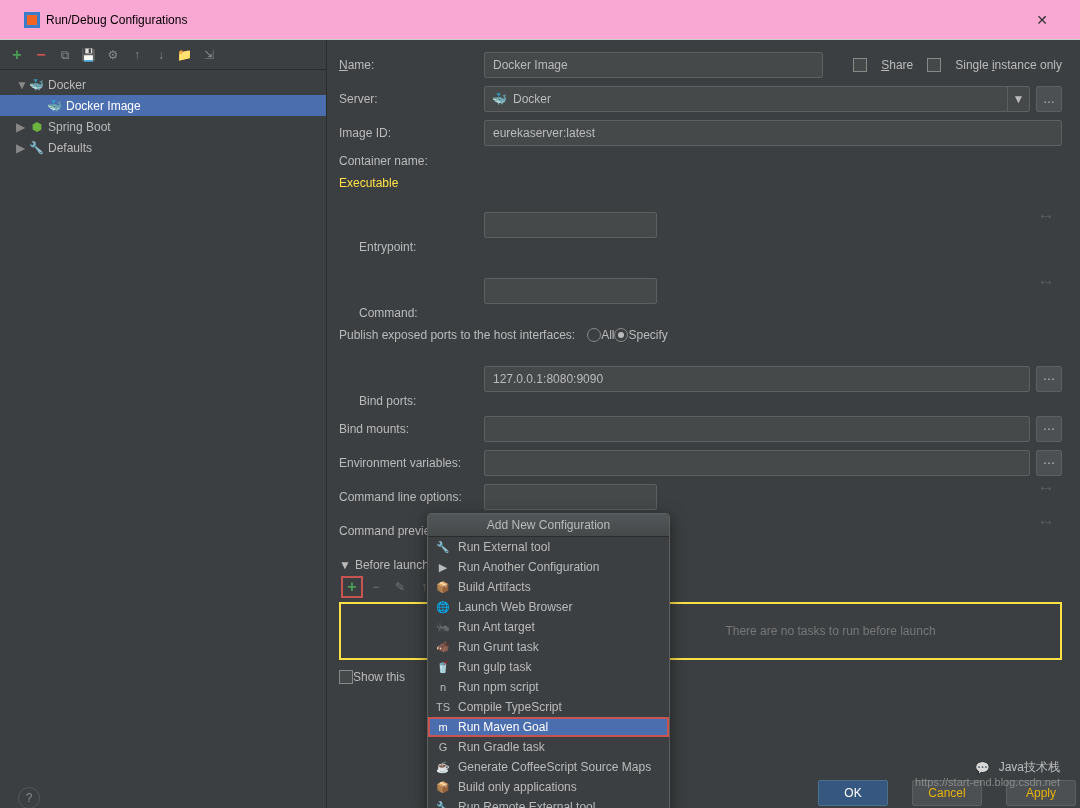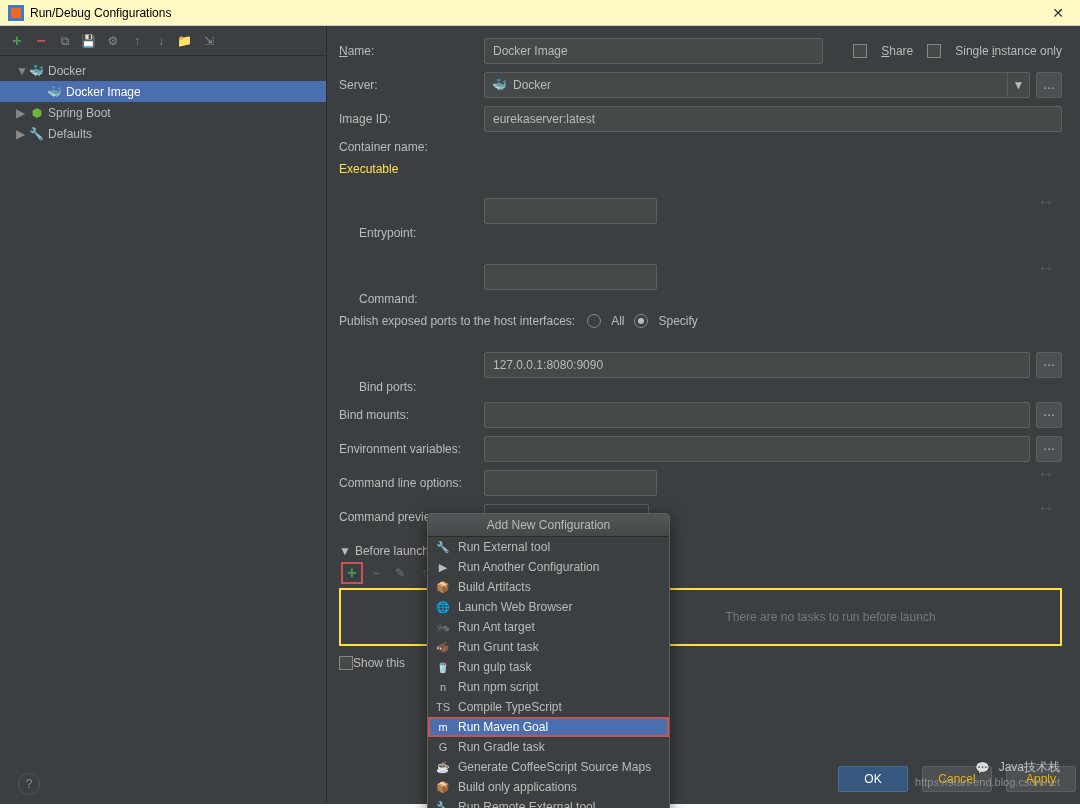--- a/index.html
+++ b/index.html
@@ -1,17 +1,17 @@
 <!DOCTYPE html>
 <html><head>
 <meta charset="utf-8">
 <style>
 * { box-sizing: border-box; margin: 0; padding: 0; font-family: "Segoe UI", Arial, sans-serif; font-size: 12px; }
 body { background: #fff; width: 1080px; height: 808px; overflow: hidden; position: relative; }
-.titlebar { height: 26px; background: #fef9c3; border-bottom: 1px solid #ccc; display: flex; align-items: center; padding: 0 8px; justify-content: space-between; }
+.titlebar { height: 40px; background: #f9a8d4; border-bottom: 1px solid #ccc; display: flex; align-items: center; padding: 0 24px; justify-content: space-between; }
 .titlebar-left { display: flex; align-items: center; gap: 6px; }
 .titlebar-icon { width: 16px; height: 16px; }
 .titlebar-title { color: #000; }
 .titlebar-close { font-size: 14px; color: #333; padding: 4px 8px; cursor: pointer; }
 .content { display: flex; height: calc(100% - 30px); background: #3c3f41; }
 .sidebar { width: 327px; background: #3c3f41; border-right: 1px solid #2b2b2b; display: flex; flex-direction: column; }
 .toolbar { height: 30px; display: flex; align-items: center; padding: 0 8px; gap: 6px; border-bottom: 1px solid #2b2b2b; }
 .tb-btn { width: 18px; height: 18px; display: flex; align-items: center; justify-content: center; color: #888; cursor: pointer; }
 .tb-add { color: #499c54; font-weight: bold; font-size: 16px; }
 .tb-minus { color: #c75450; font-weight: bold; font-size: 16px; }
@@ -29,39 +29,39 @@
 .form-input.readonly { background: #3c3f41; border: 1px solid #5e6060; color: #888; }
 .form-input.mono { font-family: "Consolas", monospace; font-size: 11px; }
 .row-right { display: flex; align-items: center; gap: 14px; }
 .checkbox { width: 14px; height: 14px; border: 1px solid #888; background: #45494a; display: inline-block; }
 .dropdown { flex: 1; background: #45494a; border: 1px solid #5e6060; height: 26px; display: flex; align-items: center; padding: 0 8px; border-radius: 2px; position: relative; }
 .dropdown-arrow { position: absolute; right: 0; width: 22px; height: 100%; border-left: 1px solid #5e6060; display: flex; align-items: center; justify-content: center; color: #bbb; }
 .browse-btn { width: 26px; height: 26px; background: #4c5052; border: 1px solid #5e6060; color: #bbb; display: flex; align-items: center; justify-content: center; margin-left: 6px; border-radius: 2px; cursor: pointer; }
 .expand-btn { width: 22px; height: 22px; position: absolute; right: 4px; top: 2px; color: #666; cursor: pointer; font-size: 10px; transform: rotate(45deg); }
 .input-wrap { flex: 1; position: relative; }
 .section-label { color: #fde047; margin: 8px 0 6px 0; }
-.radio-row { display: flex; align-items: center; gap: 10px; }
+.radio-row { display: flex; align-items: center; }
 .radio { width: 14px; height: 14px; border: 1px solid #888; border-radius: 50%; display: inline-flex; align-items: center; justify-content: center; }
 .radio.checked::after { content: ""; width: 6px; height: 6px; background: #bbb; border-radius: 50%; }
 .before-launch { margin-top: 14px; }
 .bl-header { color: #bbb; display: flex; align-items: center; gap: 4px; }
 .bl-toolbar { display: flex; gap: 2px; padding: 4px 2px; }
 .bl-btn { width: 22px; height: 22px; display: flex; align-items: center; justify-content: center; color: #777; cursor: pointer; }
 .bl-add { border: 2px solid #c75450; color: #499c54; font-size: 16px; font-weight: bold; }
 .task-area { border: 2px solid #fde047; height: 58px; display: flex; align-items: center; justify-content: center; color: #777; margin-top: 0; }
 .show-row { margin-top: 10px; display: flex; align-items: center; gap: 0; color: #bbb; }
 .popup { position: absolute; left: 427px; top: 513px; width: 243px; background: #3c3f41; border: 1px solid #5e6060; box-shadow: 0 4px 16px rgba(0,0,0,0.5); z-index: 10; border-radius: 4px; overflow: hidden; }
 .popup-title { background: linear-gradient(#515658,#45494a); color: #bbb; text-align: center; padding: 4px 0; border-bottom: 1px solid #2b2b2b; }
 .popup-item { display: flex; align-items: center; height: 20px; padding: 0 8px; gap: 8px; color: #bbb; cursor: pointer; white-space: nowrap; }
 .popup-item.highlighted { background: #4b6eaf; color: #fff; }
 .popup-item.boxed { outline: 2px solid #c75450; outline-offset: -2px; }
 .popup-icon { width: 14px; height: 14px; display: inline-flex; align-items: center; justify-content: center; font-size: 11px; }
 .footer { position: absolute; bottom: 0; left: 0; right: 0; height: 55px; display: flex; align-items: center; justify-content: space-between; padding: 0 18px; }
 .help-btn { width: 22px; height: 22px; border: 1px solid #555; border-radius: 50%; color: #888; display: flex; align-items: center; justify-content: center; cursor: pointer; }
-.footer-right { display: flex; gap: 14px; }
+.footer-right { display: flex; gap: 24px; }
 .btn { min-width: 70px; height: 26px; background: #4c5052; border: 1px solid #5e6060; color: #eab308; display: flex; align-items: center; justify-content: center; border-radius: 2px; cursor: pointer; padding: 0 14px; }
 .btn.primary { background: #365880; border: 1px solid #4a708b; color: #fff; }
 .watermark { position: absolute; right: 20px; bottom: 20px; display: flex; flex-direction: column; align-items: flex-end; color: #ddd; opacity: 0.8; z-index: 20; pointer-events: none; }
 .wm-top { display: flex; align-items: center; gap: 8px; font-size: 20px; }
 .wm-url { font-size: 11px; color: #999; }
 .underline { text-decoration: underline; }
 </style>
 </head>
 <body>
 

